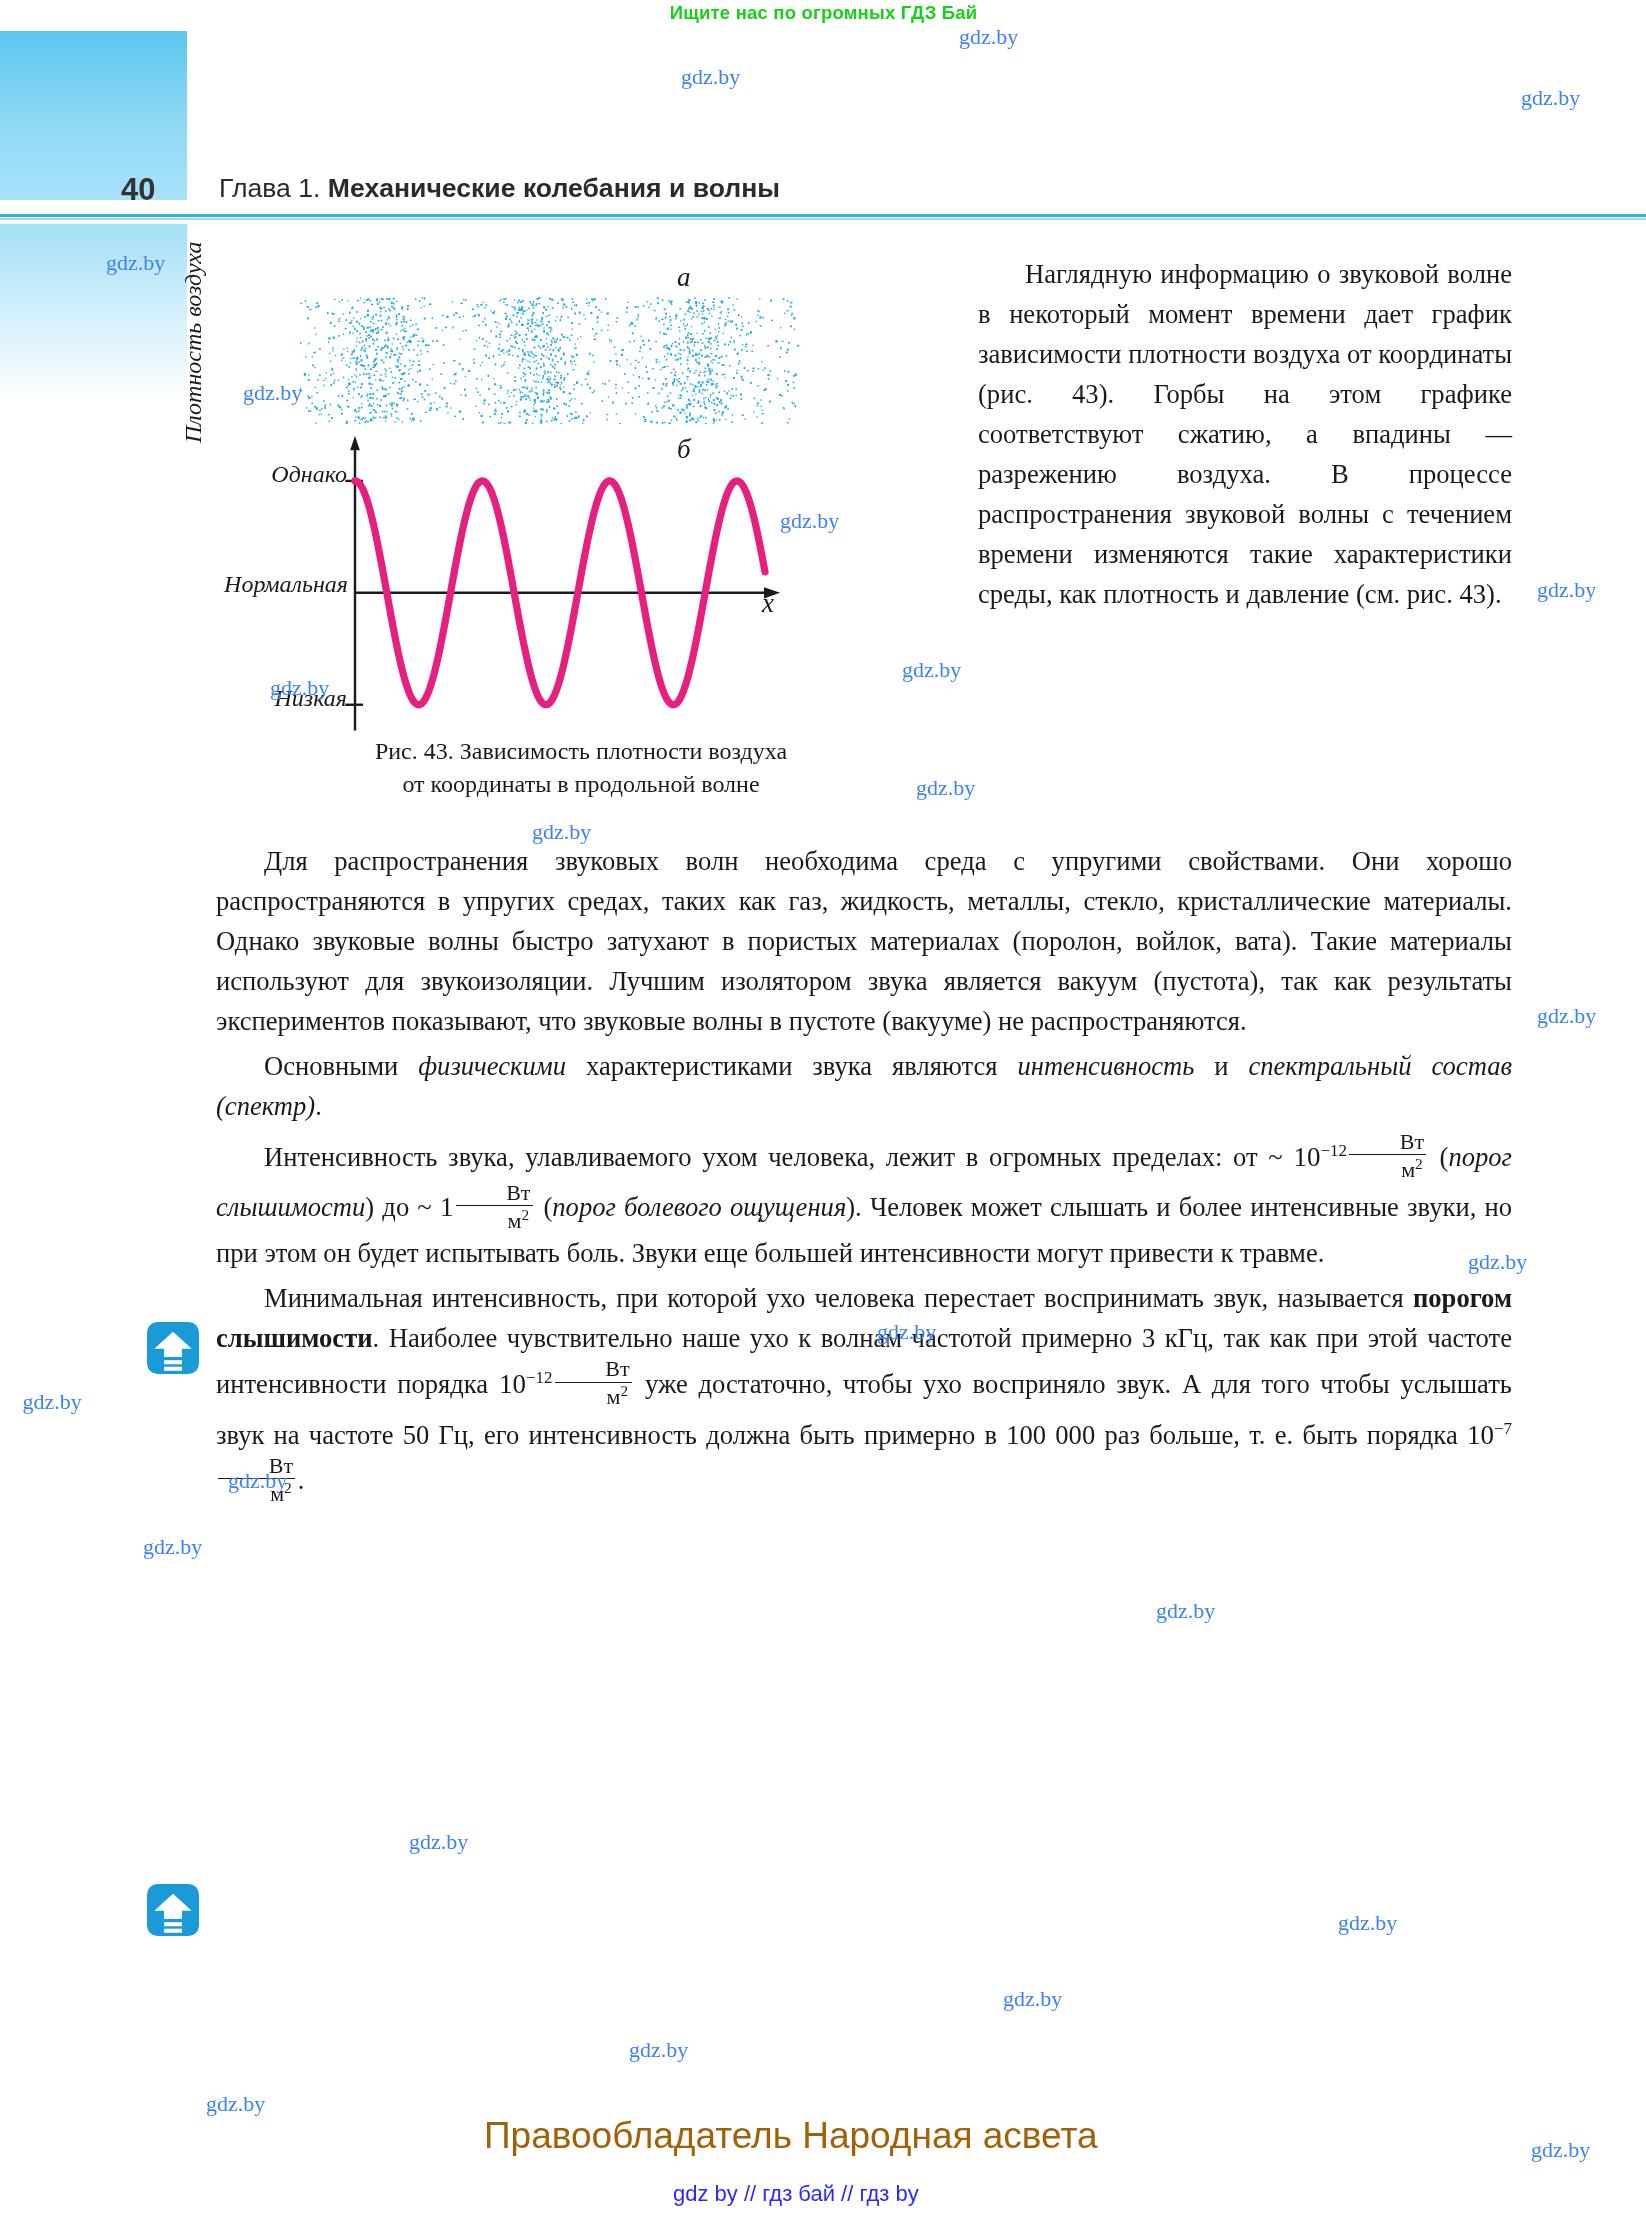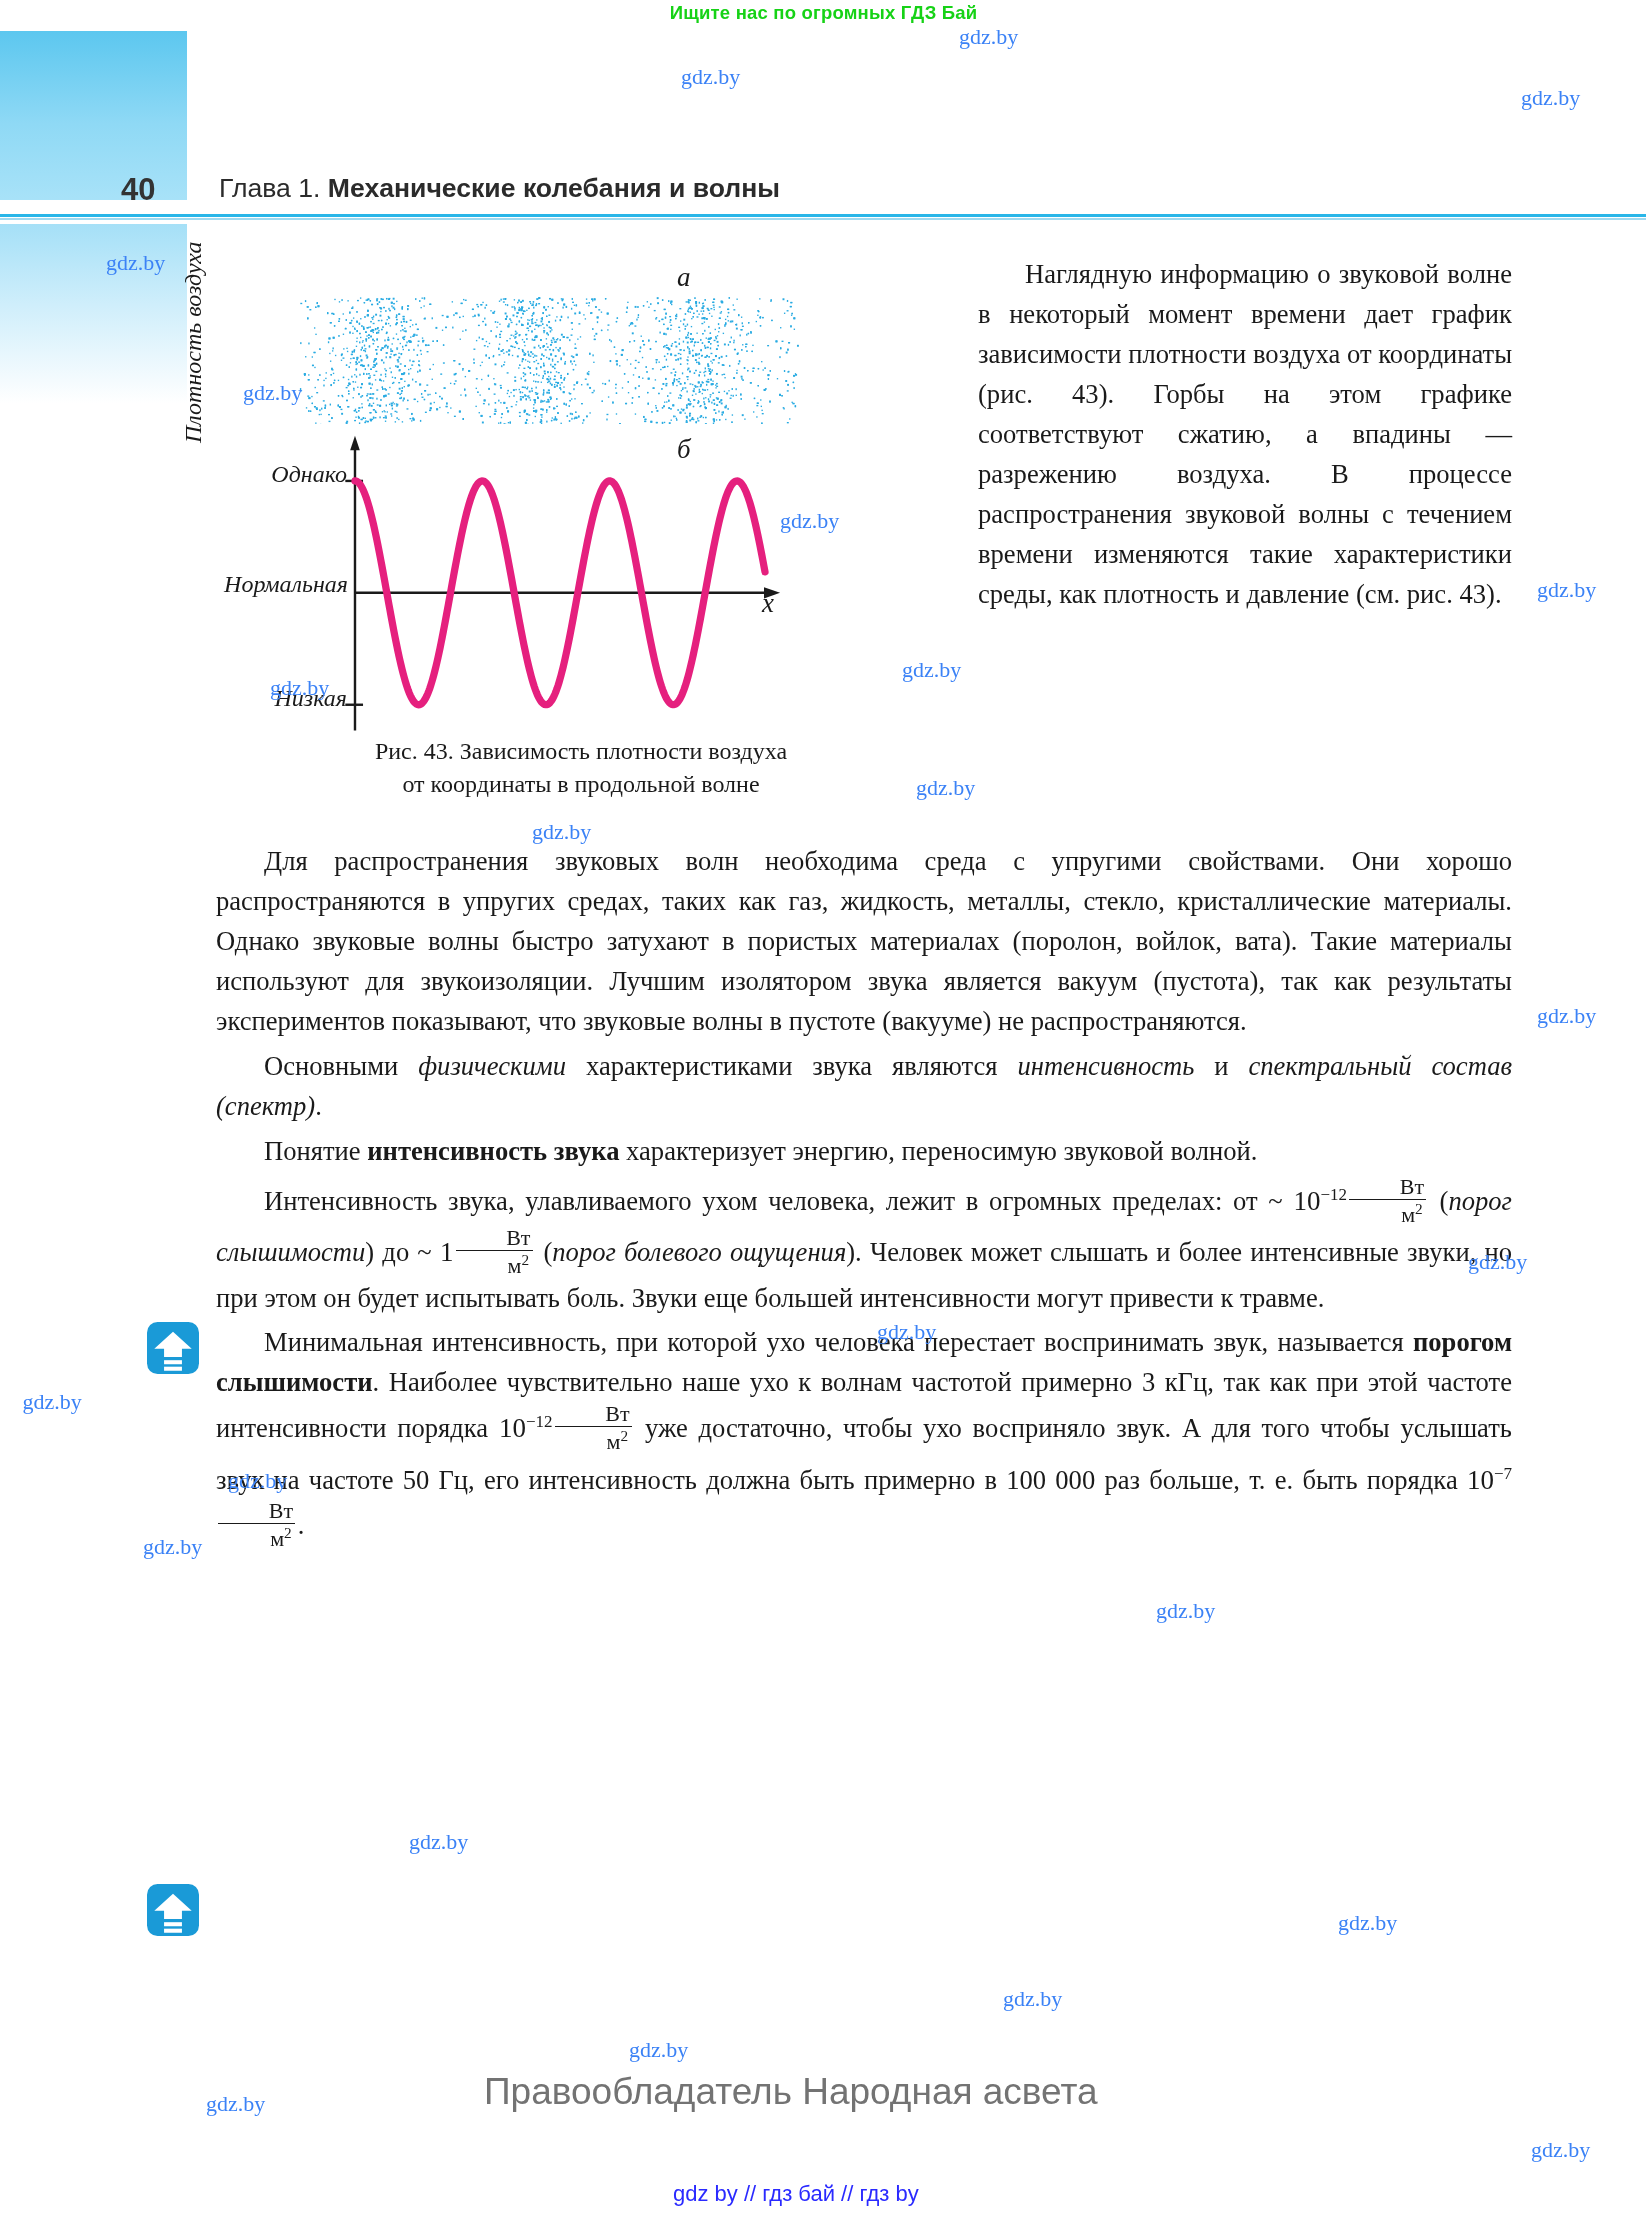--- a/index.html
+++ b/index.html
@@ -218,22 +218,23 @@
     position: absolute;
     font-family: Liberation Serif, serif;
     font-size: 22px;
     color: #3b82f6;
     white-space: nowrap;
   }
   .wm-copyright {
     position: absolute;
     font-family: "Liberation Sans", sans-serif;
     font-size: 37px;
-    color: #737373;
+    color: #a16207;
     white-space: nowrap;
+    margin-top: 44px;
   }
   .wm-footer {
     position: absolute;
     font-family: "Liberation Sans", sans-serif;
     font-size: 22px;
     color: #2a2aff;
     white-space: nowrap;
   }
 </style>
 </head>
@@ -2889,21 +2890,20 @@
 </div>
 
 <div class="intro-col">Наглядную информацию о звуковой волне в некоторый момент времени дает график зависимости плотности воздуха от координаты (рис. 43). Горбы на этом графике соответствуют сжатию, а впадины — разрежению воздуха. В процессе распространения звуковой волны с течением времени изменяются такие характеристики среды, как плотность и давление (см. рис. 43).</div>
 
 <div class="body-col">
 
   <p>Для распространения звуковых волн необходима среда с упругими свойствами. Они хорошо распространяются в упругих средах, таких как газ, жидкость, металлы, стекло, кристаллические материалы. Однако звуковые волны быстро затухают в пористых материалах (поролон, войлок, вата). Такие материалы используют для звукоизоляции. Лучшим изолятором звука является вакуум (пустота), так как результаты экспериментов показывают, что звуковые волны в пустоте (вакууме) не распространяются.</p>
 
   <p class="pgap"><span>Основными </span><i>физическими</i><span> характеристиками звука являются </span><i>интенсивность</i><span> и </span><i>спектральный состав (спектр)</i><span>.</span></p>
 
-  <p class="pgap"><span>Понятие </span><b>интенсивность звука</b><span> характеризует энергию, переносимую звуковой волной.</span></p>
 
   <p class="pgap"><span>Интенсивность звука, улавливаемого ухом человека, лежит в огромных пределах: от ~ </span><span class="mathnum"><span>10</span><sup>−12</sup></span><span class="frac"><span class="num">Вт</span><span class="den"><span>м</span><sup>2</sup></span></span><span> (</span><i>порог слышимости</i><span>) до ~ </span><span class="mathnum">1</span><span class="frac"><span class="num">Вт</span><span class="den"><span>м</span><sup>2</sup></span></span><span> (</span><i>порог болевого ощущения</i><span>). Человек может слышать и более интенсивные звуки, но при этом он будет испытывать боль. Звуки еще большей интенсивности могут привести к травме.</span></p>
 
   <p class="pgap"><span>Минимальная интенсивность, при которой ухо человека перестает воспринимать звук, называется </span><b>порогом слышимости</b><span>. Наиболее чувствительно наше ухо к волнам частотой примерно 3 кГц, так как при этой частоте интенсивности порядка </span><span class="mathnum"><span>10</span><sup>−12</sup></span><span class="frac"><span class="num">Вт</span><span class="den"><span>м</span><sup>2</sup></span></span><span> уже достаточно, чтобы ухо восприняло звук. А для того чтобы услышать звук на частоте 50 Гц, его интенсивность должна быть примерно в 100 000 раз больше, т. е. быть порядка </span><span class="mathnum"><span>10</span><sup>−7</sup></span><span class="frac"><span class="num">Вт</span><span class="den"><span>м</span><sup>2</sup></span></span><span>.</span></p>
 </div>
 
 <div class="icon-upload icon-1">
   <svg width="52" height="52" viewBox="0 0 64 64">
     <rect x="0" y="0" width="64" height="64" rx="13" ry="13" fill="#1a9ad7"></rect>
     <polygon points="32,12 55,33 43,33 43,43 21,43 21,33 9,33" fill="#ffffff"></polygon>

